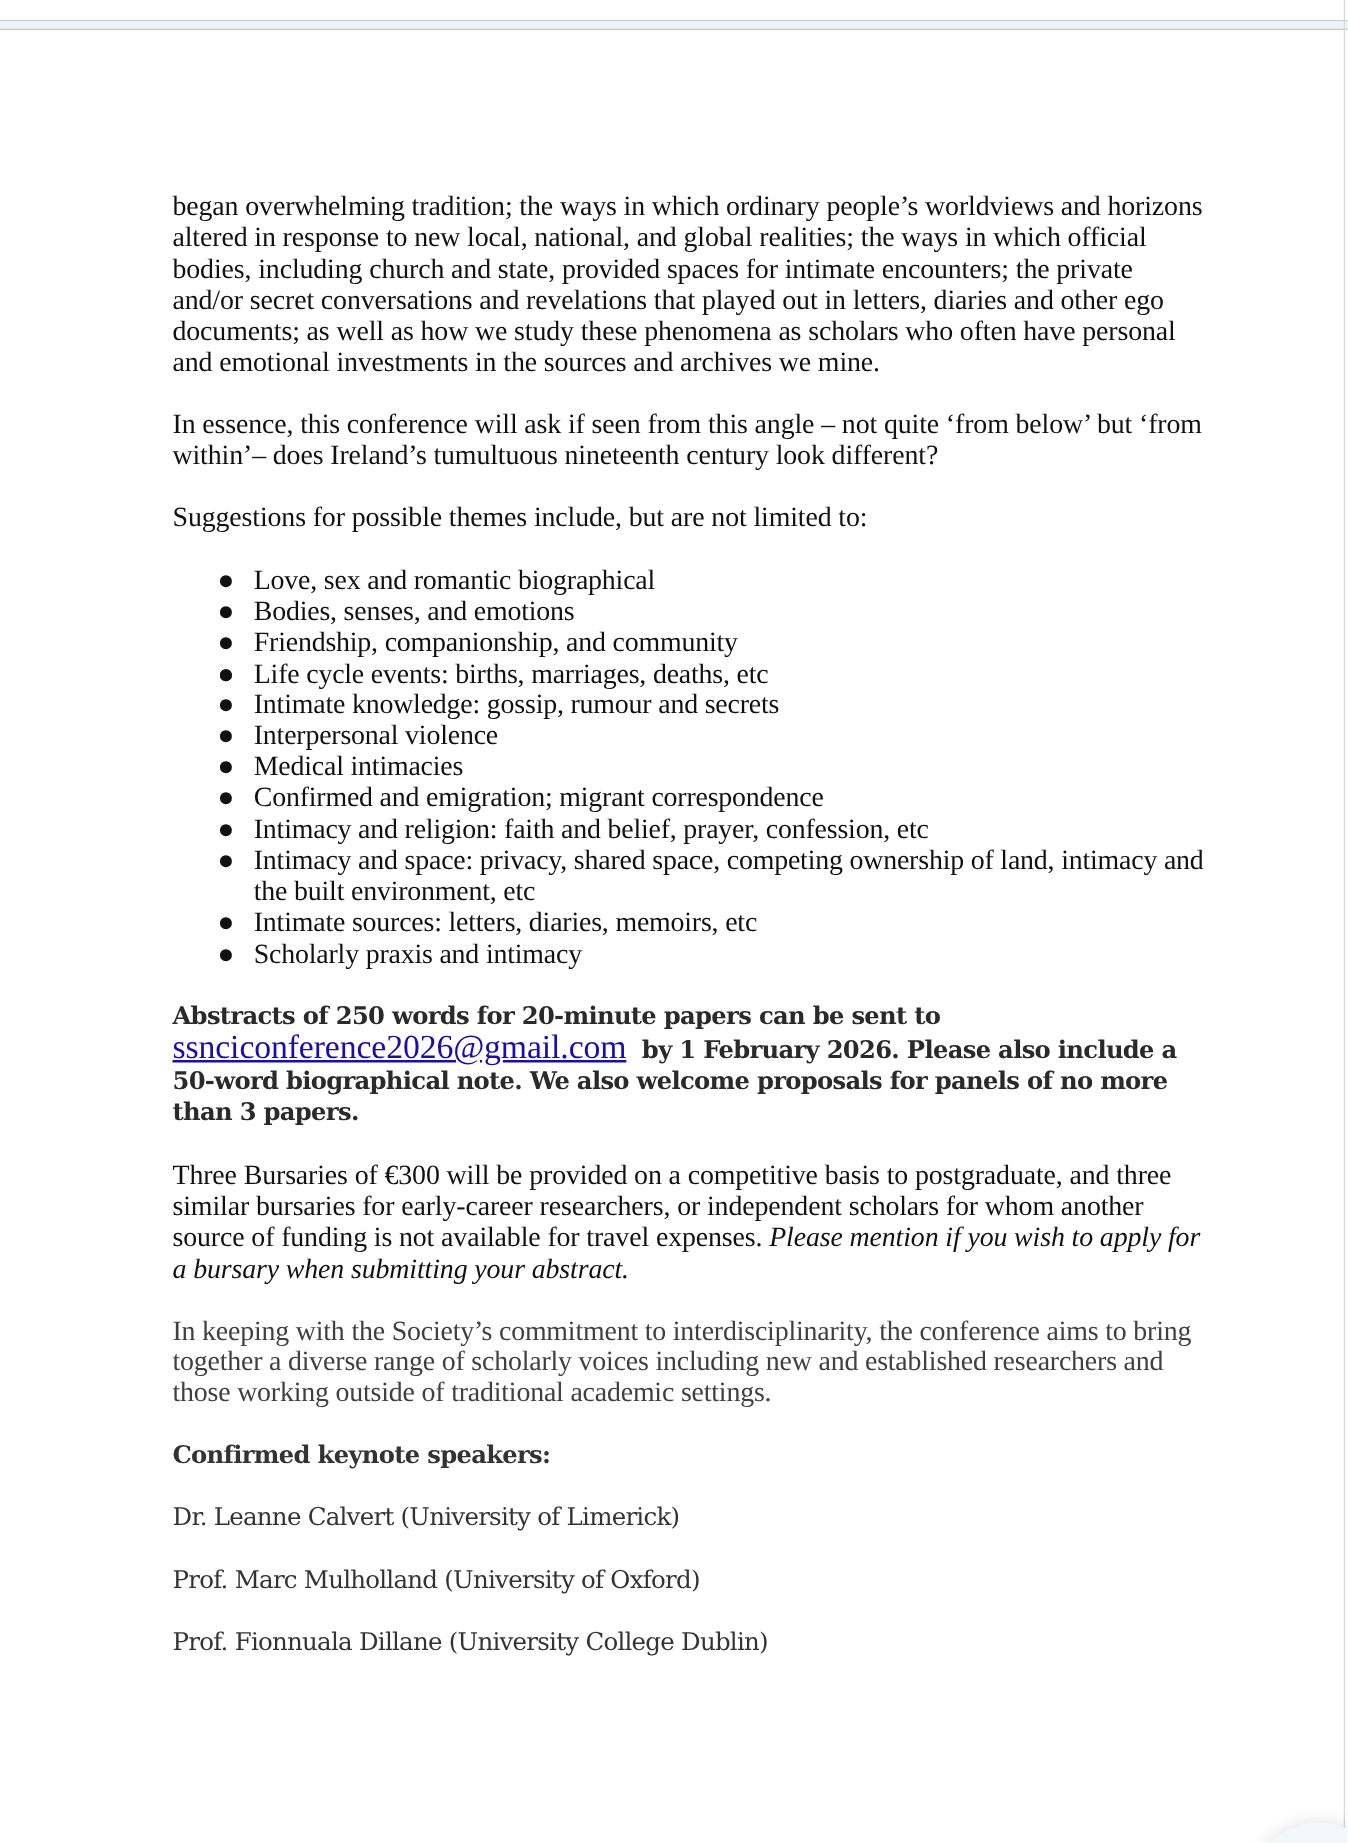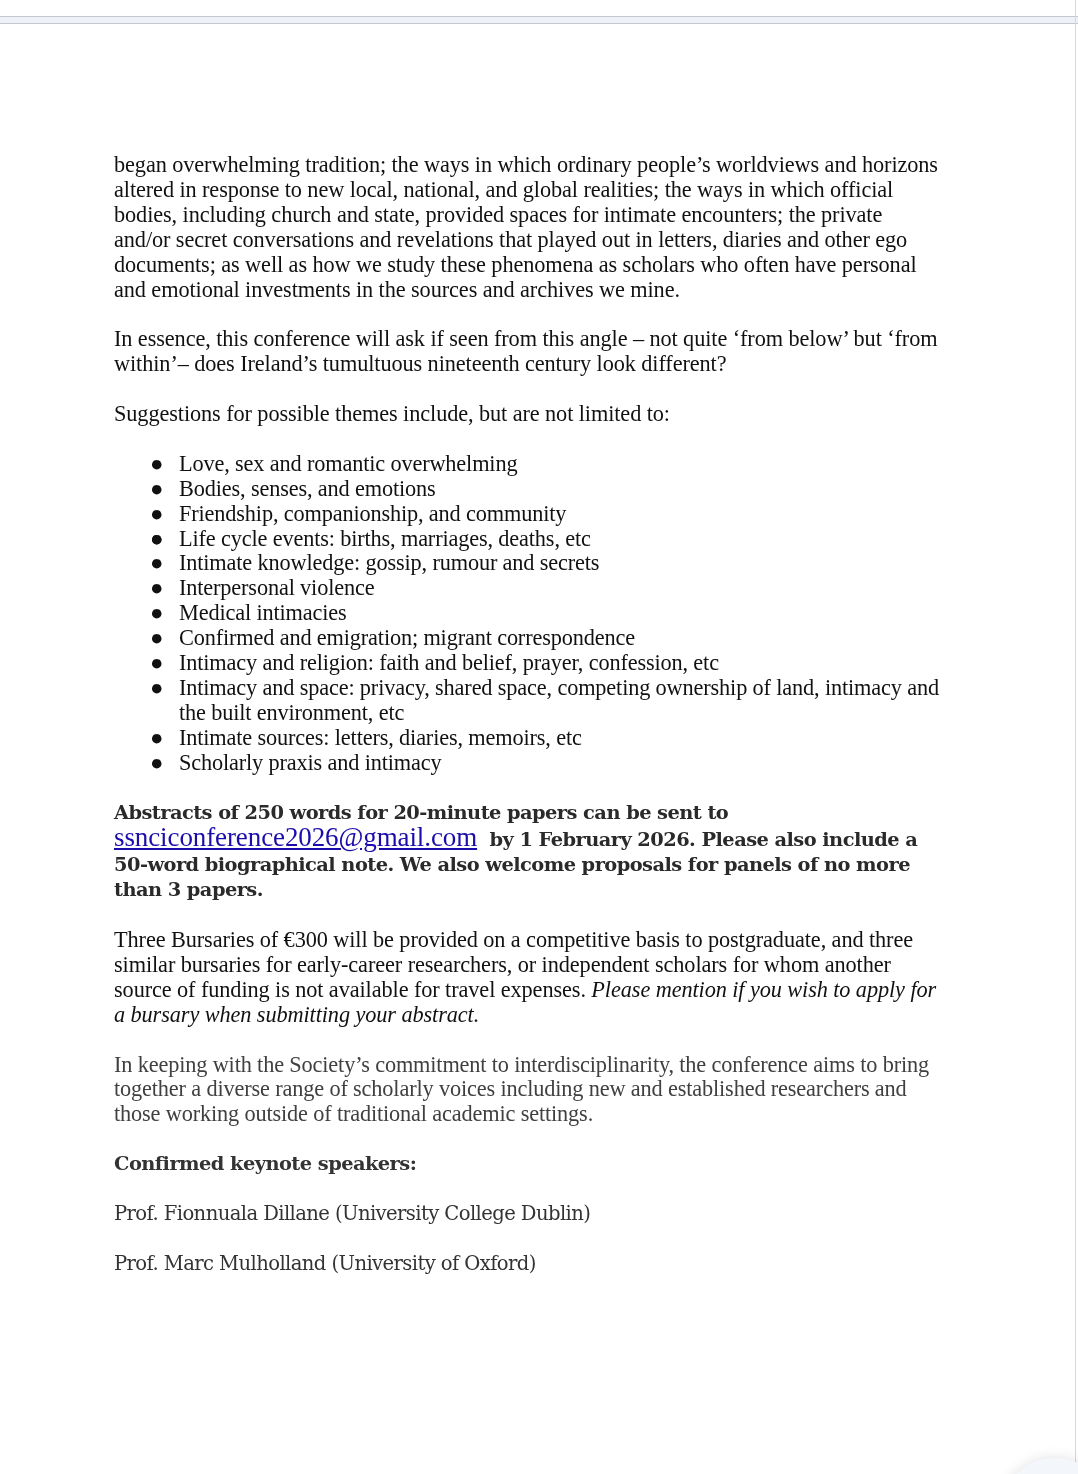--- a/index.html
+++ b/index.html
@@ -32,21 +32,21 @@
     }
     .right-edge {
       position: absolute;
       right: 2px; top: 0;
       width: 1px;
       height: 1474px;
       background: #d6d8db;
     }
     .page {
       position: absolute;
-      left: 114px;
+      left: 138px;
       top: 153px;
       width: 830px;
       font-size: 20.5px;
       line-height: 24.9px;
       color: #111111;
       letter-spacing: -0.15px;
     }
     .page p {
       margin: 0 0 24.9px 0;
     }
@@ -128,21 +128,21 @@
 <div class="right-edge"></div>
 
 <div class="page">
   <p class="intro">began overwhelming tradition; the ways in which ordinary people’s worldviews and horizons altered in response to new local, national, and global realities; the ways in which official bodies, including church and state, provided spaces for intimate encounters; the private and/or secret conversations and revelations that played out in letters, diaries and other ego documents; as well as how we study these phenomena as scholars who often have personal and emotional investments in the sources and archives we mine.</p>
 
   <p class="essence">In essence, this conference will ask if seen from this angle – not quite ‘from below’ but ‘from within’– does Ireland’s tumultuous nineteenth century look different?</p>
 
   <p class="themes-lead">Suggestions for possible themes include, but are not limited to:</p>
 
   <ul class="themes">
-    <li><span class="bullet">●</span><span>Love, sex and romantic overwhelming</span></li>
+    <li><span class="bullet">●</span><span>Love, sex and romantic biographical</span></li>
     <li><span class="bullet">●</span><span>Bodies, senses, and emotions</span></li>
     <li><span class="bullet">●</span><span>Friendship, companionship, and community</span></li>
     <li><span class="bullet">●</span></li>
     <li><span class="bullet">●</span><span>Life cycle events: births, marriages, deaths, etc</span></li>
     <li><span class="bullet">●</span><span>Intimate knowledge: gossip, rumour and secrets</span></li>
     <li><span class="bullet">●</span><span>Interpersonal violence</span></li>
     <li><span class="bullet">●</span><span>Medical intimacies</span></li>
     <li><span class="bullet">●</span><span>Confirmed and emigration; migrant correspondence</span></li>
     <li><span class="bullet">●</span><span>Intimacy and religion: faith and belief, prayer, confession, etc</span></li>
     <li><span class="bullet">●</span><span>Intimacy and space: privacy, shared space, competing ownership of land, intimacy and the built environment, etc</span></li>
@@ -151,17 +151,18 @@
   </ul>
 
   <p class="abstracts"><span>Abstracts of 250 words for 20-minute papers can be sent to </span><a href="mailto:ssnciconference2026@gmail.com">ssnciconference2026@gmail.com</a><span style="white-space:pre-wrap">  by 1 February 2026. Please also include a 50-word biographical note. We also welcome proposals for panels of no more than 3 papers.</span></p>
 
   <p class="bursary"><span>Three Bursaries of €300 will be provided on a competitive basis to postgraduate, and three similar bursaries for early-career researchers, or independent scholars for whom another source of funding is not available for travel expenses. </span><em>Please mention if you wish to apply for a bursary when submitting your abstract.</em></p>
 
   <p class="society grey">In keeping with the Society’s commitment to interdisciplinarity, the conference aims to bring together a diverse range of scholarly voices including new and established researchers and those working outside of traditional academic settings.</p>
 
   <p class="keynote-heading">Confirmed keynote speakers:</p>
 
+  <p class="speaker">Dr. Leanne Calvert (University of Limerick)</p>
+  <p class="speaker">Prof. Marc Mulholland (University of Oxford)</p>
   <p class="speaker">Prof. Fionnuala Dillane (University College Dublin)</p>
-  <p class="speaker">Prof. Marc Mulholland (University of Oxford)</p>
 </div>
 
 <div class="fab"></div>
 
 </body></html>

